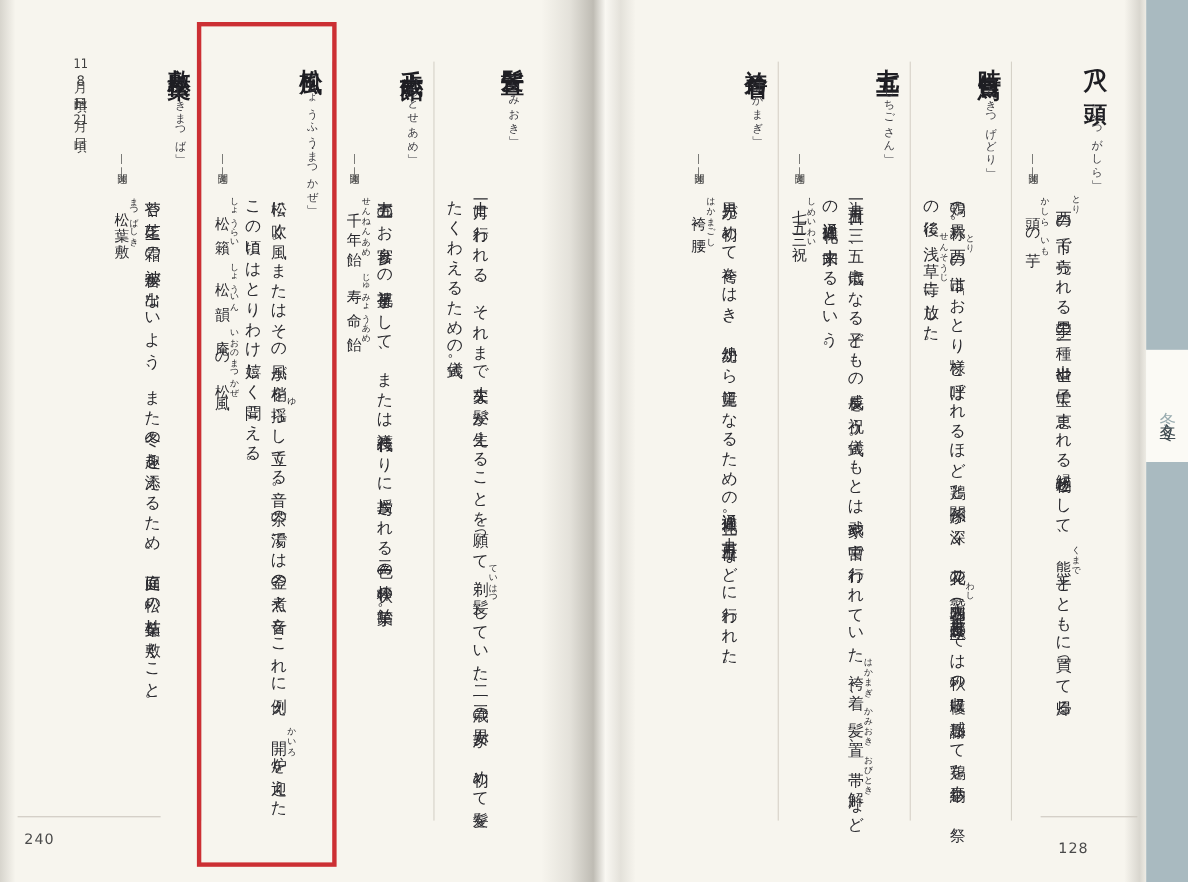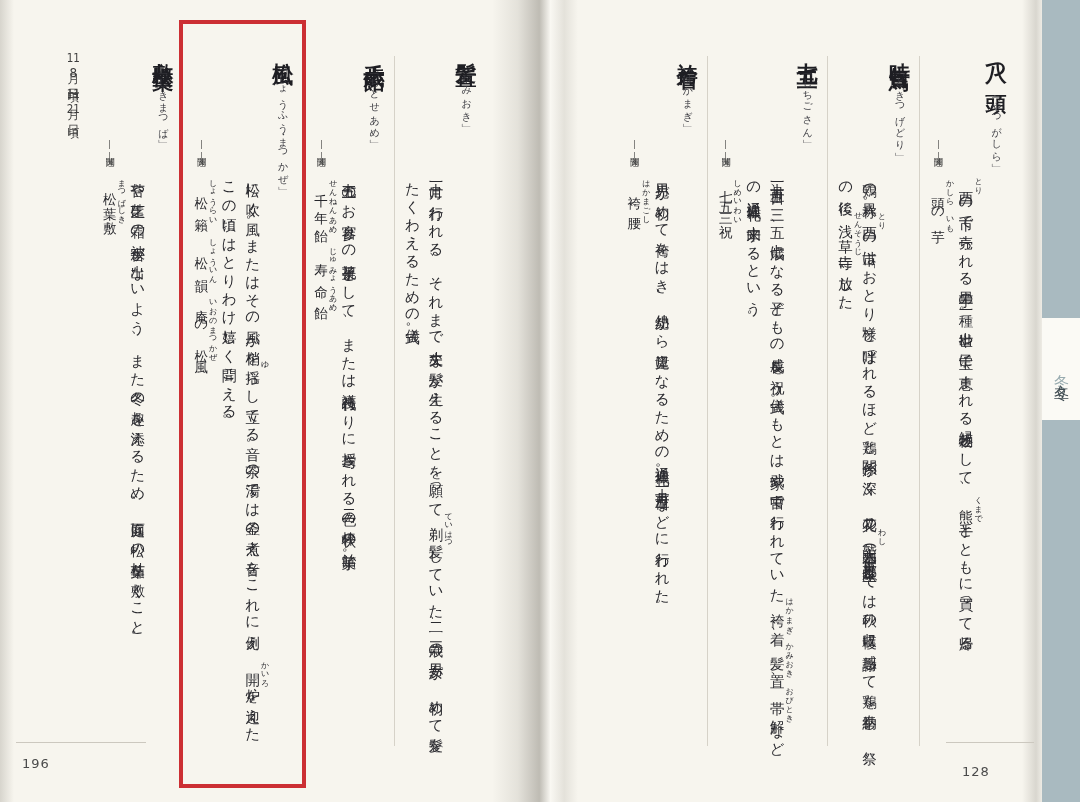--- a/index.html
+++ b/index.html
@@ -146,21 +146,21 @@
     <p class="body">苔や芝生に霜の被害が出ないよう、また冬の趣を添えるため、庭面に松の枯葉を敷くこと。</p>
     <p class="related">
       <span class="rel-label">関連</span><span class="rel-terms"><span class="rel-term"><ruby>松葉敷<rt>まつばしき</rt></ruby></span></span>
     </p>
   </section>
 <div id="date-range"><span class="tcy">11</span>月<span class="tcy">8</span>日頃〜<span class="tcy">11</span>月<span class="tcy">21</span>日頃</div>
   </div>
 
 <div class="footrule" id="rule-left"></div>
 <div class="footrule" id="rule-right"></div>
-<div class="pagenum" id="pagenum-left">196</div>
+<div class="pagenum" id="pagenum-left">240</div>
 <div class="pagenum" id="pagenum-right">128</div>
 
 <div id="sidebar">
   <div class="tab-band" id="tab-band-top"></div>
   <div id="tab-labels">
     <span class="vtext" id="season-label">冬</span>
     <span class="vtext" id="season-term-label">立冬</span>
   </div>
   <div class="tab-band" id="tab-band-bottom"></div>
 </div>

